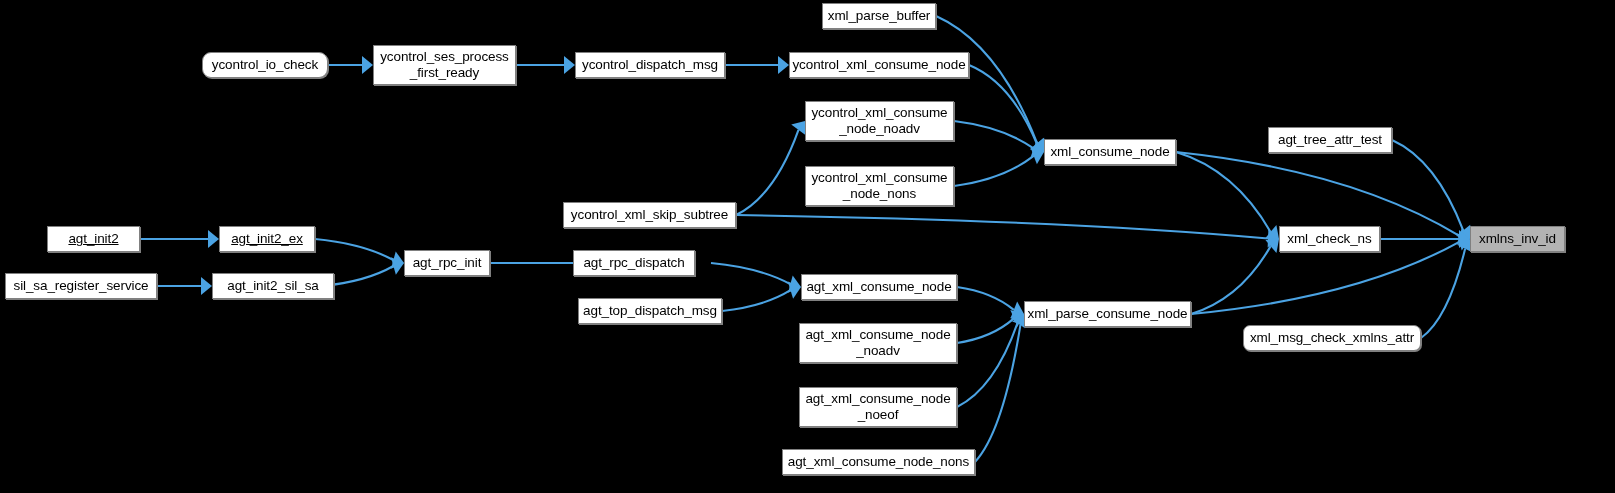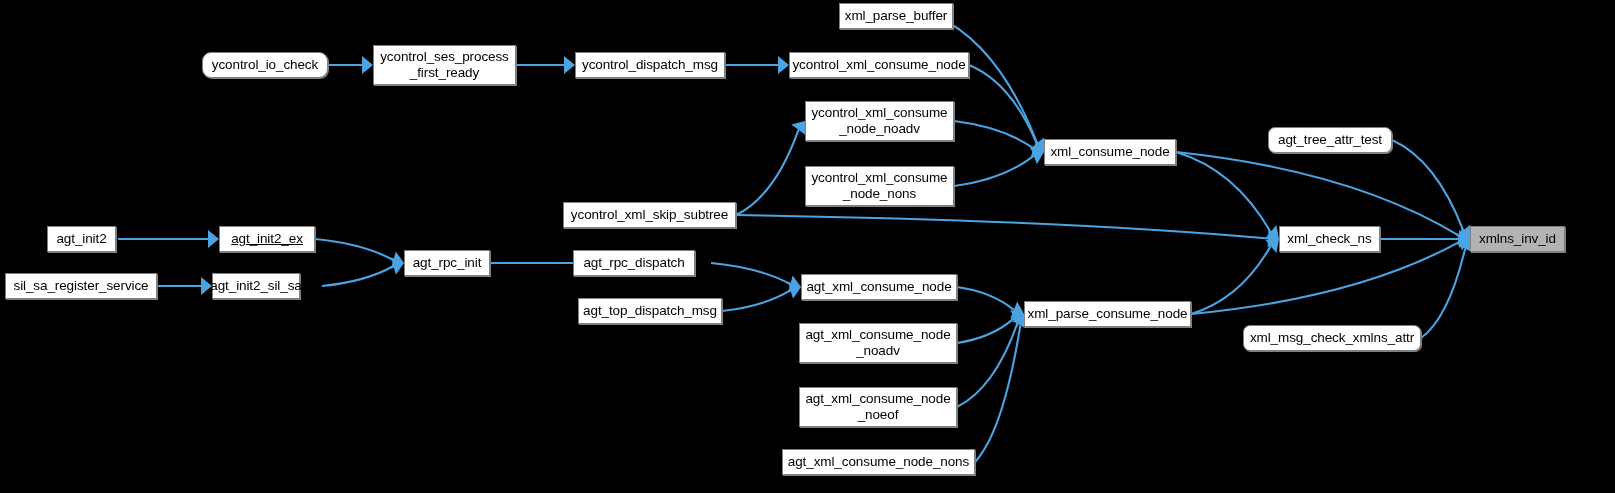--- a/index.html
+++ b/index.html
@@ -84,32 +84,32 @@
       <polygon points="1470,239 1459,248 1459,230" class="arrowhead"></polygon>
       <path d="M 1421 338 Q 1448.3547244019987 318.38887763411674 1465.1205232290304 248.85853470053064" class="edge"></path>
       <polygon points="1470,239 1473.186597074919,252.85083387677852 1457.0544493831417,244.86623552428276" class="arrowhead"></polygon>
     </svg>
   <div id="node-layer">
       <div class="node-box" style="left: 202px; top: 52px; width: 126px; height: 26px; border-radius: 9px;">ycontrol_io_check</div>
       <div class="node-box" style="left: 373px; top: 45px; width: 143px; height: 40px;">ycontrol_ses_process
 _first_ready</div>
       <div class="node-box" style="left: 575px; top: 52px; width: 150px; height: 26px;">ycontrol_dispatch_msg</div>
       <div class="node-box" style="left: 789px; top: 52px; width: 180px; height: 26px;">ycontrol_xml_consume_node</div>
-      <div class="node-box" style="left: 822px; top: 3px; width: 114px; height: 26px; margin-left: 17px;">xml_parse_buffer</div>
+      <div class="node-box" style="left: 822px; top: 3px; width: 114px; height: 26px;">xml_parse_buffer</div>
       <div class="node-box" style="left: 805px; top: 101px; width: 149px; height: 40px;">ycontrol_xml_consume
 _node_noadv</div>
       <div class="node-box" style="left: 805px; top: 166px; width: 149px; height: 40px;">ycontrol_xml_consume
 _node_nons</div>
       <div class="node-box" style="left: 563px; top: 202px; width: 173px; height: 26px;">ycontrol_xml_skip_subtree</div>
       <div class="node-box" style="left: 1044px; top: 139px; width: 132px; height: 26px;">xml_consume_node</div>
-      <div class="node-box" style="left: 1268px; top: 127px; width: 124px; height: 26px; border-radius: 7px;">agt_tree_attr_test</div>
-      <div class="node-box" style="left: 47px; top: 226px; width: 69px; height: 26px;">agt_init2</div>
+      <div class="node-box" style="left: 1268px; top: 127px; width: 124px; height: 26px;">agt_tree_attr_test</div>
+      <div class="node-box" style="left: 47px; top: 226px; width: 93px; height: 26px; text-decoration: underline;">agt_init2</div>
       <div class="node-box" style="left: 219px; top: 226px; width: 96px; height: 26px; text-decoration: underline;">agt_init2_ex</div>
       <div class="node-box" style="left: 5px; top: 273px; width: 152px; height: 26px;">sil_sa_register_service</div>
-      <div class="node-box" style="left: 212px; top: 273px; width: 88px; height: 26px;">agt_init2_sil_sa</div>
+      <div class="node-box" style="left: 212px; top: 273px; width: 122px; height: 26px;">agt_init2_sil_sa</div>
       <div class="node-box" style="left: 404px; top: 250px; width: 86px; height: 26px;">agt_rpc_init</div>
       <div class="node-box" style="left: 573px; top: 250px; width: 122px; height: 26px;">agt_rpc_dispatch</div>
       <div class="node-box" style="left: 578px; top: 298px; width: 144px; height: 26px;">agt_top_dispatch_msg</div>
       <div class="node-box" style="left: 801px; top: 274px; width: 156px; height: 26px;">agt_xml_consume_node</div>
       <div class="node-box" style="left: 799px; top: 323px; width: 158px; height: 40px;">agt_xml_consume_node
 _noadv</div>
       <div class="node-box" style="left: 799px; top: 387px; width: 158px; height: 40px;">agt_xml_consume_node
 _noeof</div>
       <div class="node-box" style="left: 782px; top: 449px; width: 193px; height: 26px;">agt_xml_consume_node_nons</div>
       <div class="node-box" style="left: 1024px; top: 301px; width: 167px; height: 26px;">xml_parse_consume_node</div>

